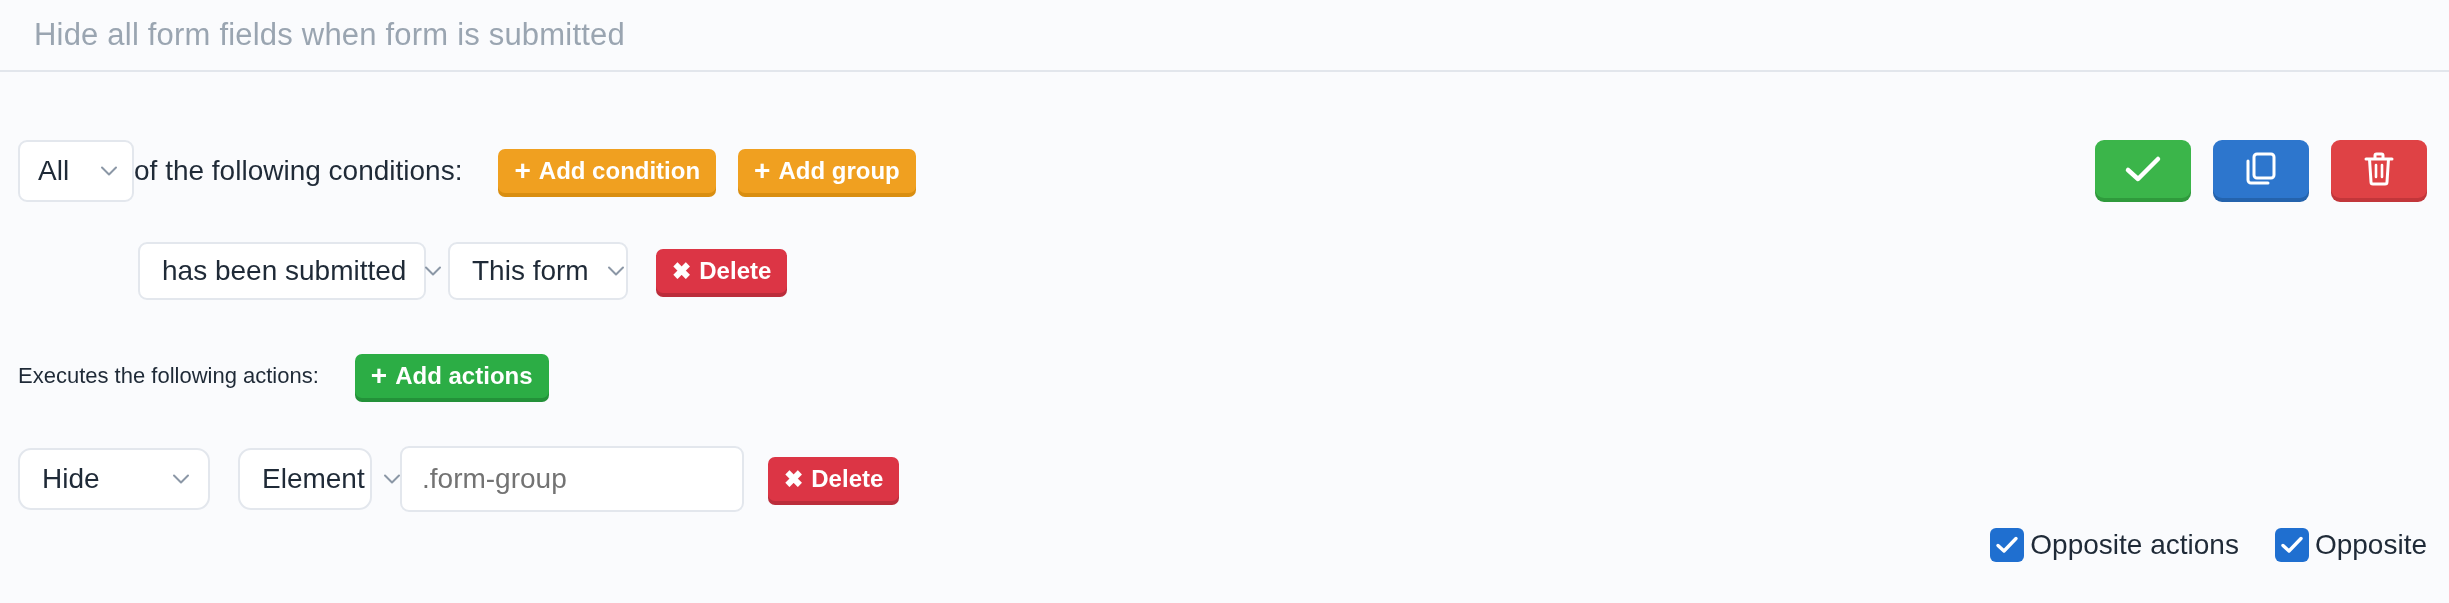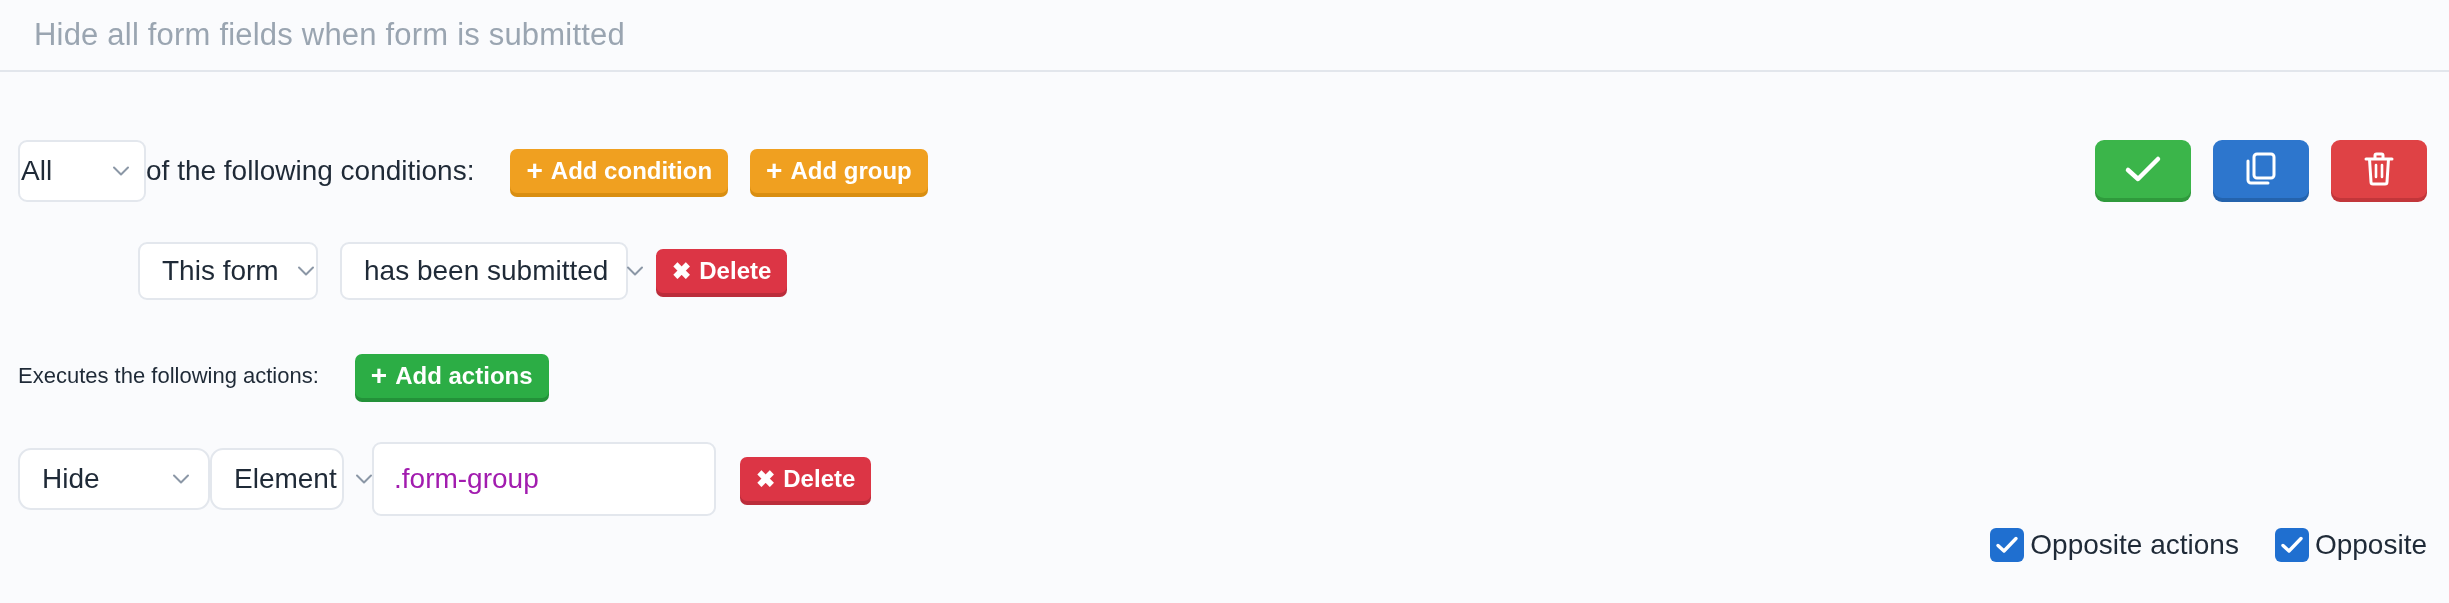--- a/index.html
+++ b/index.html
@@ -69,21 +69,21 @@
   }
   .select-box .sel-label { padding-right: 16px; }
   .chev {
     width: 22px;
     height: 22px;
     flex: 0 0 auto;
     display: inline-block;
   }
   .chev svg { display: block; }
 
-  .match-select { width: 128px; padding-left: 1px; padding-right: 12px; }
+  .match-select { width: 116px; padding-left: 18px; padding-right: 12px; }
 
   .cond-text {
     font-size: 28px;
     color: #1f2a37;
     margin-left: 0;
     margin-right: 36px;
     white-space: nowrap;
   }
 
   
@@ -191,33 +191,33 @@
     position: absolute;
     left: 18px;
     top: 448px;
     display: flex;
     align-items: center;
     height: 62px;
   }
   .action-item .select-box { height: 62px; border-radius: 13px; }
   .action-type-select { width: 192px; }
   .action-target-select { width: 134px; }
-  .action-item .select-box + .select-box { }
+  .action-item .select-box + .select-box { margin-left: 28px; }
   .action-value-input {
     box-sizing: border-box;
     width: 344px;
-    height: 74px;
+    height: 66px;
     margin-left: 28px;
     background: #ffffff;
     border: 2px solid #e3e7ed;
     border-radius: 9px;
     padding: 0 20px;
     font-family: "Liberation Sans", sans-serif;
     font-size: 28px;
-    color: #a21caf;
+    color: #737373;
     outline: none;
   }
   #action-delete-btn { margin-left: 24px; }
 
   
   .footer-options {
     position: absolute;
     right: 22px;
     top: 528px;
     display: flex;
@@ -302,31 +302,31 @@
           <path d="M2 7 H28" stroke="#ffffff" stroke-width="3" stroke-linecap="round"></path>
           <path d="M11 7 V3.5 a1.5 1.5 0 0 1 1.5 -1.5 h5 A1.5 1.5 0 0 1 19 3.5 V7" fill="none" stroke="#ffffff" stroke-width="3" stroke-linejoin="round"></path>
           <path d="M5.5 7 L7 30 a2 2 0 0 0 2 2 h12 a2 2 0 0 0 2 -2 L24.5 7" fill="none" stroke="#ffffff" stroke-width="3" stroke-linejoin="round"></path>
           <path d="M12 13 V25 M18 13 V25" stroke="#ffffff" stroke-width="2.6" stroke-linecap="round"></path>
         </svg>
       </span>
     </button>
   </div>
 
   <div class="condition-item">
+    <div class="select-box operator-select">
+      <span class="sel-label">has been submitted</span>
+      <span class="chev">
+        <svg width="22" height="22" viewBox="0 0 22 22">
+          <path d="M4 7.5 L11 14.5 L18 7.5" fill="none" stroke="#8b97a6" stroke-width="2" stroke-linecap="round" stroke-linejoin="round"></path>
+        </svg>
+      </span>
+    </div>
+
     <div class="select-box subject-select">
       <span class="sel-label">This form</span>
-      <span class="chev">
-        <svg width="22" height="22" viewBox="0 0 22 22">
-          <path d="M4 7.5 L11 14.5 L18 7.5" fill="none" stroke="#8b97a6" stroke-width="2" stroke-linecap="round" stroke-linejoin="round"></path>
-        </svg>
-      </span>
-    </div>
-
-    <div class="select-box operator-select">
-      <span class="sel-label">has been submitted</span>
       <span class="chev">
         <svg width="22" height="22" viewBox="0 0 22 22">
           <path d="M4 7.5 L11 14.5 L18 7.5" fill="none" stroke="#8b97a6" stroke-width="2" stroke-linecap="round" stroke-linejoin="round"></path>
         </svg>
       </span>
     </div>
 
     <button class="btn btn-red" id="condition-delete-btn">
       <span class="xmark">✖</span>
       <span>Delete</span>

